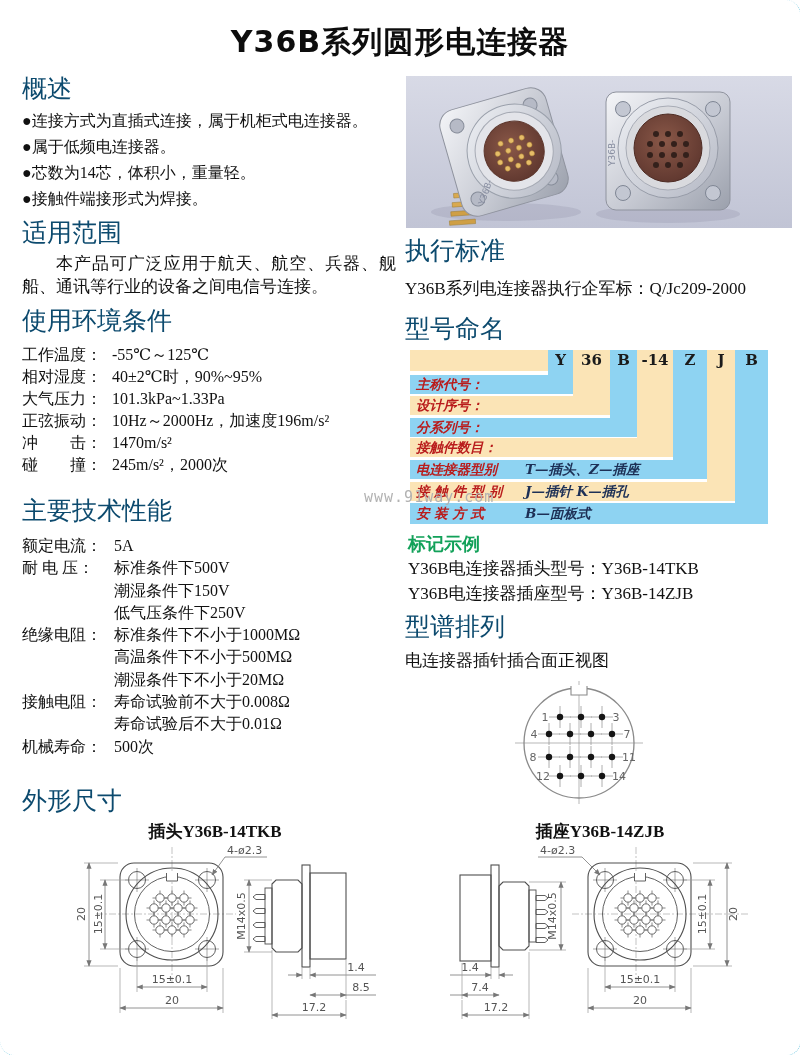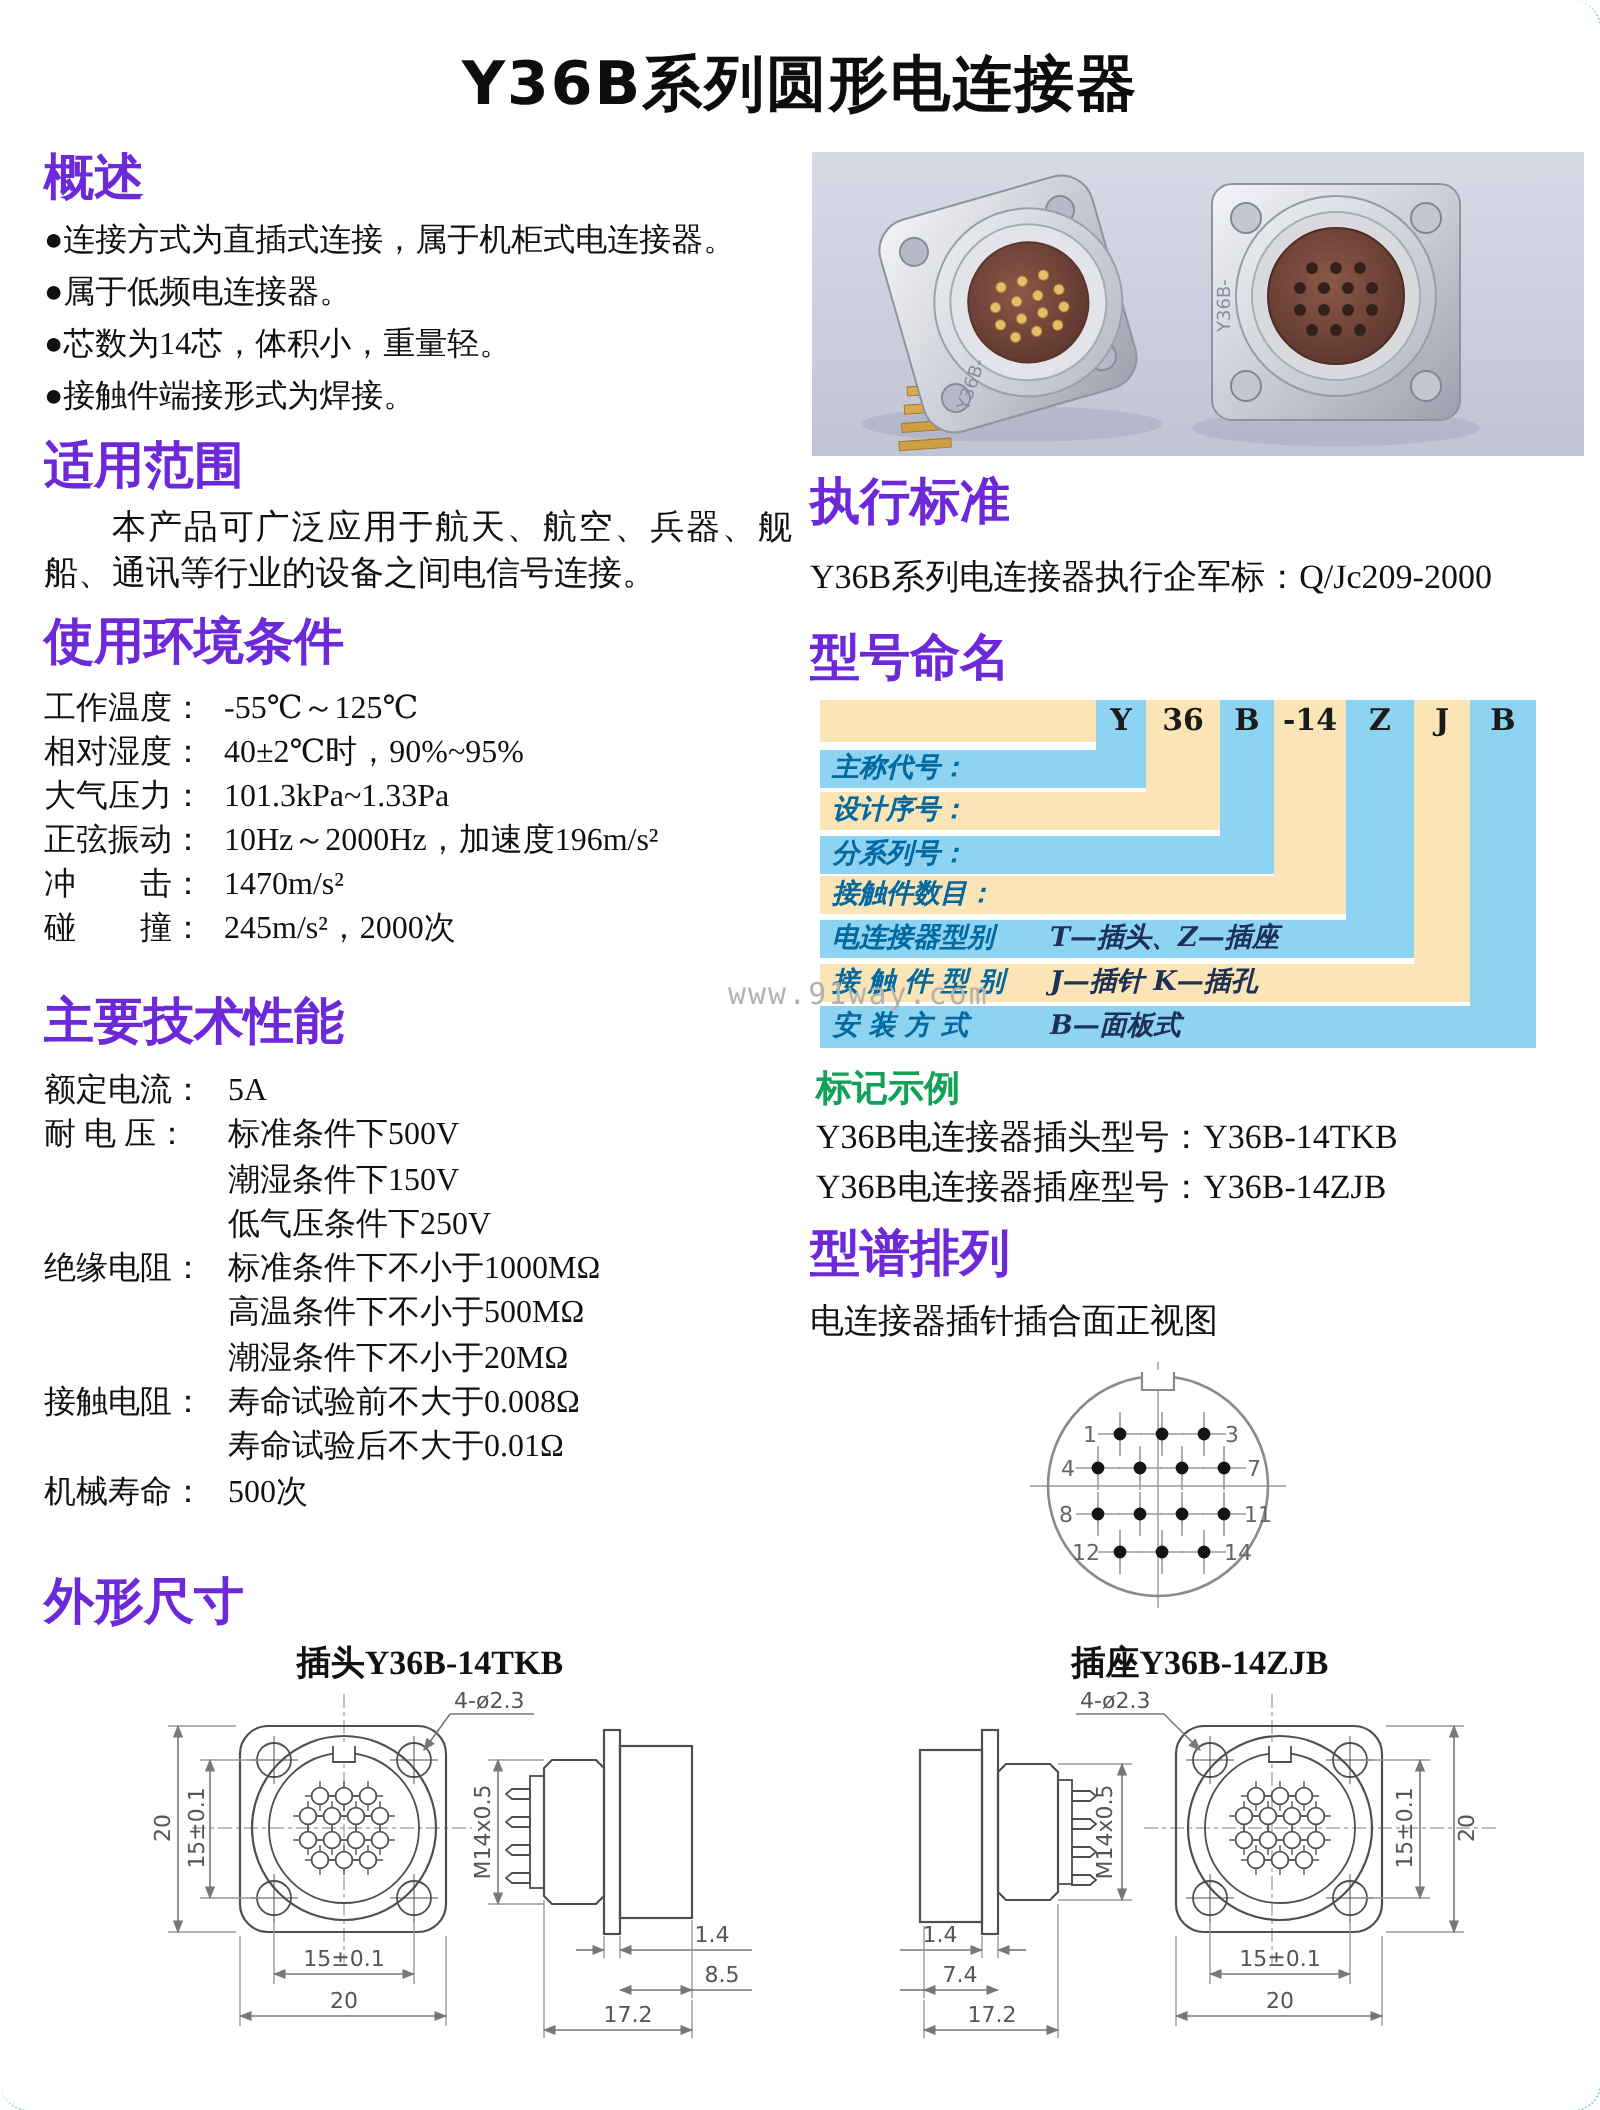--- a/index.html
+++ b/index.html
@@ -2,21 +2,21 @@
 <html><head>
 <meta charset="utf-8">
 <style>
   html,body{margin:0;padding:0;background:#fff;}
   .page{position:relative;width:800px;height:1055px;background:#fff;overflow:hidden;
         font-family:"Liberation Serif","DejaVu Serif",serif;color:#111;
         border-right:1px dotted #8fd4e8;border-bottom:1px dotted #8fd4e8;border-radius:15px;}
   .abs{position:absolute;}
   .title{left:0;top:22px;width:800px;text-align:center;font-family:"DejaVu Sans","Liberation Sans",sans-serif;
          font-weight:bold;font-size:30px;letter-spacing:1px;color:#0d0d0d;}
-  .sec-h{font-family:"DejaVu Sans","Liberation Sans",sans-serif;font-weight:bold;font-size:25px;color:#6d28d9;}
+  .sec-h{font-family:"DejaVu Sans","Liberation Sans",sans-serif;font-weight:normal;font-size:25px;color:#0c4a6e;}
   .body16{font-size:16px;line-height:21px;}
   .bullet-line{margin-bottom:5px;}
   .scope-text{width:374px;font-size:17px;line-height:23px;text-indent:2em;text-align:justify;}
   .kv{display:flex;font-size:16px;line-height:22px;}
   .kv .k{flex:0 0 90px;}
   .spec{display:flex;font-size:16px;line-height:22.3px;}
   .spec .k{flex:0 0 92px;}
   .green-h{font-family:"DejaVu Sans","Liberation Sans",sans-serif;font-weight:bold;font-size:18px;color:#12a159;}
   .ex-line{font-size:17px;}
   .std-text{font-size:17px;}
@@ -26,21 +26,21 @@
              letter-spacing:1px;z-index:6;}
   
   .nt{width:358px;height:174px;}
   .nt div{position:absolute;}
   .nt .blue{background:#8ed3f2;}
   .nt .tan{background:#fbe4b6;}
   .nt-code{position:absolute;top:0;height:21px;line-height:21px;text-align:center;
            font-weight:bold;font-size:15px;color:#1b1b1b;z-index:3;font-family:"DejaVu Serif",serif;}
   .nt-row{height:19px;line-height:19px;}
   .nt-label{position:absolute;left:6px;top:0;font-weight:bold;font-style:italic;font-size:13.5px;
-            color:#0369a1;white-space:nowrap;font-family:"DejaVu Serif","Liberation Serif",serif;}
+            color:#b91c1c;white-space:nowrap;font-family:"DejaVu Serif","Liberation Serif",serif;}
   .nt-desc{position:absolute;left:115px;top:0;font-weight:bold;font-style:italic;font-size:13.5px;
            color:#1d3056;white-space:nowrap;font-family:"DejaVu Serif","Liberation Serif",serif;}
   
   svg text{font-family:"DejaVu Sans","Liberation Sans",sans-serif;}
   .ol{fill:none;stroke:#4f4f4f;stroke-width:1.1;}
   .ol2{fill:none;stroke:#4f4f4f;stroke-width:0.9;}
   .dim{stroke:#777;stroke-width:0.8;fill:none;}
   .ext{stroke:#999;stroke-width:0.7;fill:none;}
   .cl{stroke:#aaa;stroke-width:0.7;fill:none;stroke-dasharray:7 2 2 2;}
   .dtxt{font-size:11px;fill:#555;}

